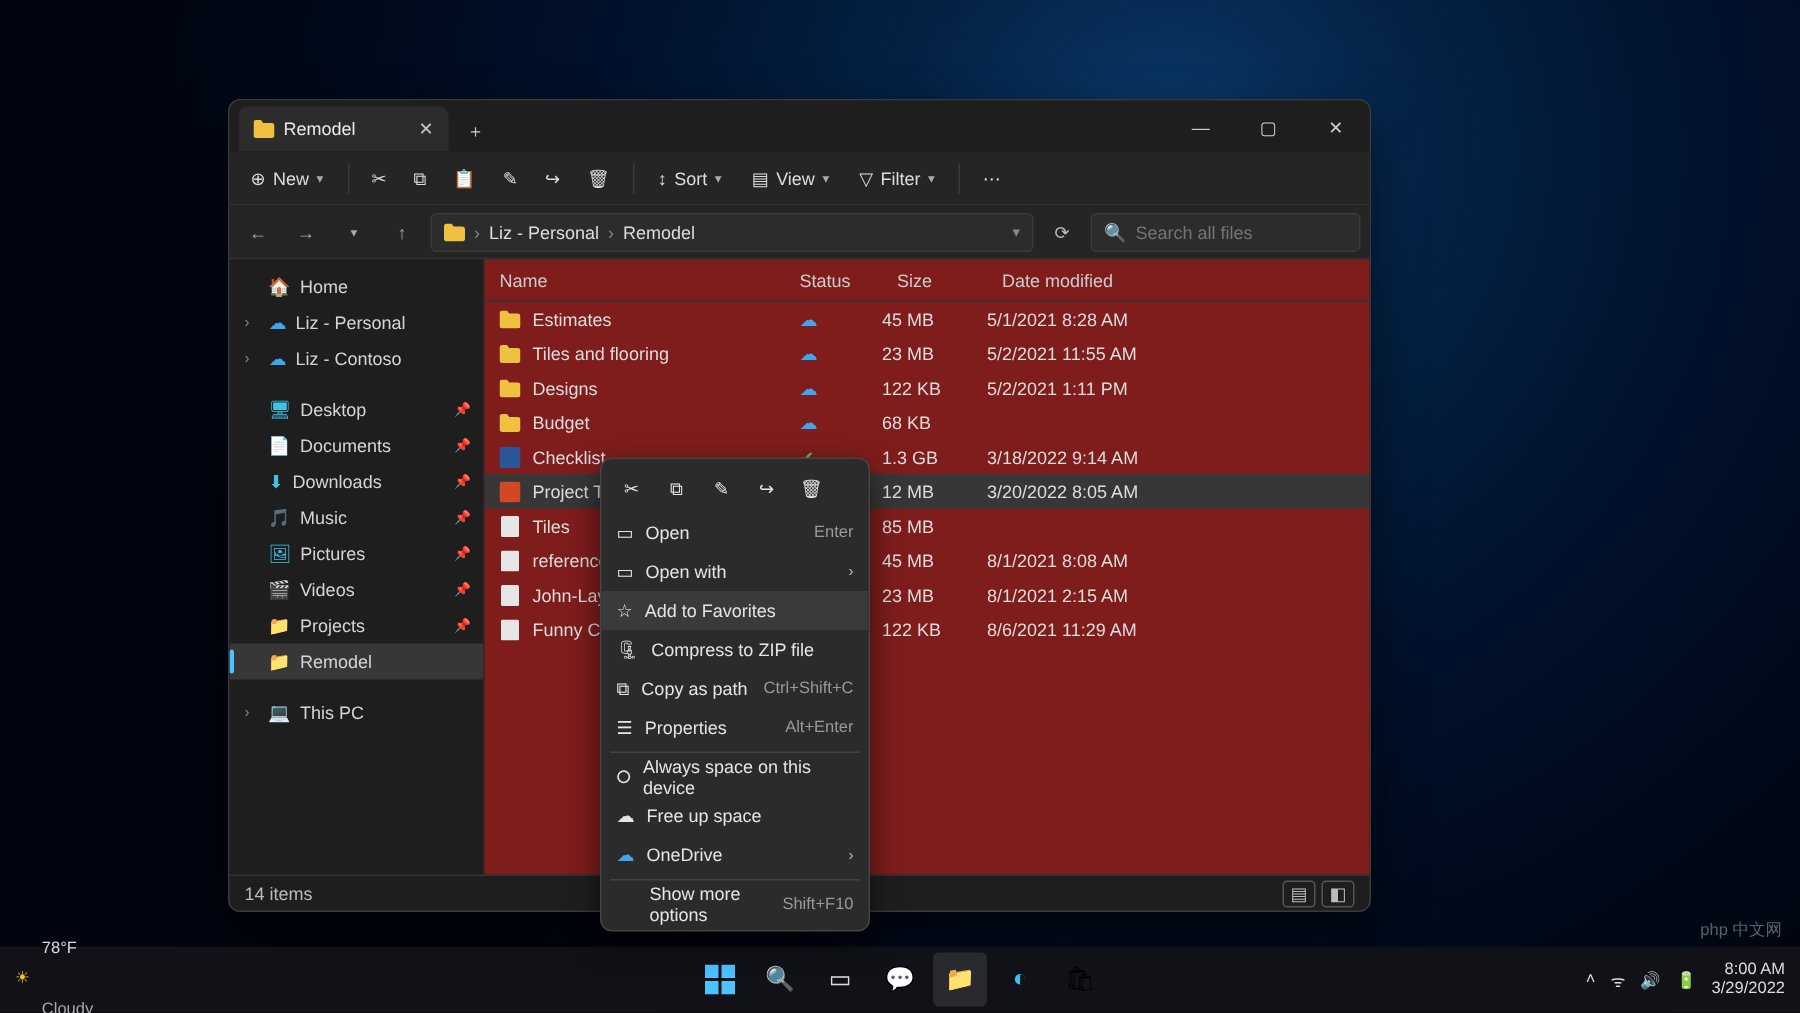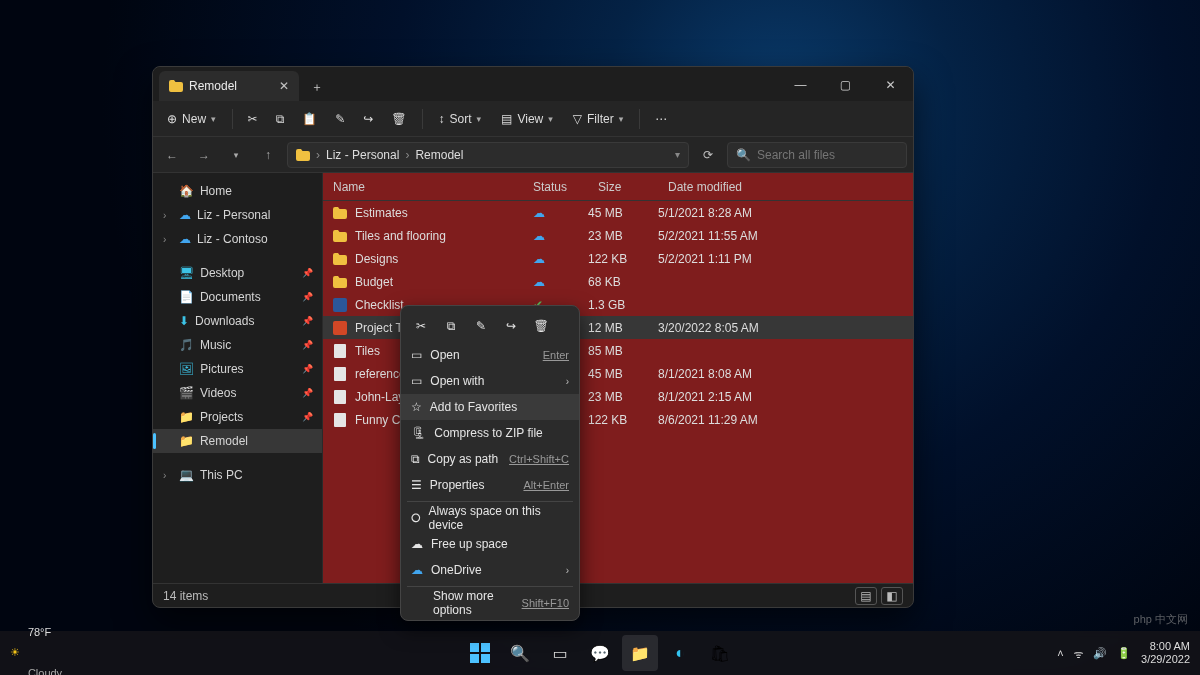--- a/index.html
+++ b/index.html
@@ -70,21 +70,21 @@
   .ctxmenu {
     position:absolute; left:400px; top:305px; width:180px; background:#2b2b2b;
     border:1px solid #444; border-radius:8px; box-shadow:0 8px 20px rgba(0,0,0,0.6);
     padding:4px 0; color:#e5e5e5; font-size:12px; z-index:10;
   }
   .ctxicons{display:flex;gap:2px;padding:4px 6px;}
   .ctxicons div{width:28px;height:24px;display:flex;align-items:center;justify-content:center;border-radius:4px;}
   .ctxitem{height:26px;display:flex;align-items:center;padding:0 10px;gap:8px;}
   .ctxitem.hover{background:#3a3a3a;}
   .ctxitem .lab{flex:1;}
-  .ctxitem .sc{color:#999;font-size:11px;text-decoration:underline;}
+  .ctxitem .sc{color:#999;font-size:11px;}
   .ctxitem .arr{color:#bbb;font-size:10px;}
   .ctxsep{height:1px;background:#444;margin:3px 6px;}
 
   .taskbar{
     position:absolute;left:0;right:0;bottom:0;height:44px;
     background:rgba(20,20,25,0.85);backdrop-filter:blur(4px);
     display:flex;align-items:center;
   }
   .weather{position:absolute;left:10px;display:flex;align-items:center;gap:8px;color:#ddd;font-size:11px;line-height:1.2;}
   .tcenter{margin:0 auto;display:flex;gap:4px;}
@@ -338,20 +338,21 @@
                   <svg width="14" height="14" viewBox="0 0 14 14">
                     <rect width="14" height="14" rx="2" fill="#2b579a"></rect>
                   </svg>
                 </span>
                 <span>Checklist</span>
               </div>
               <div class="cstatus">
                 <span style="color:#5eb85e;">✔</span>
               </div>
               <div class="csize">1.3 GB</div>
+              <div class="cdate">3/18/2022 9:14 AM</div>
             </div>
             <div class="row selected">
               <div class="cname">
                 <span class="ficon">
                   <svg width="14" height="14" viewBox="0 0 14 14">
                     <rect width="14" height="14" rx="2" fill="#d24726"></rect>
                   </svg>
                 </span>
                 <span>Project Timeline</span>
               </div>

